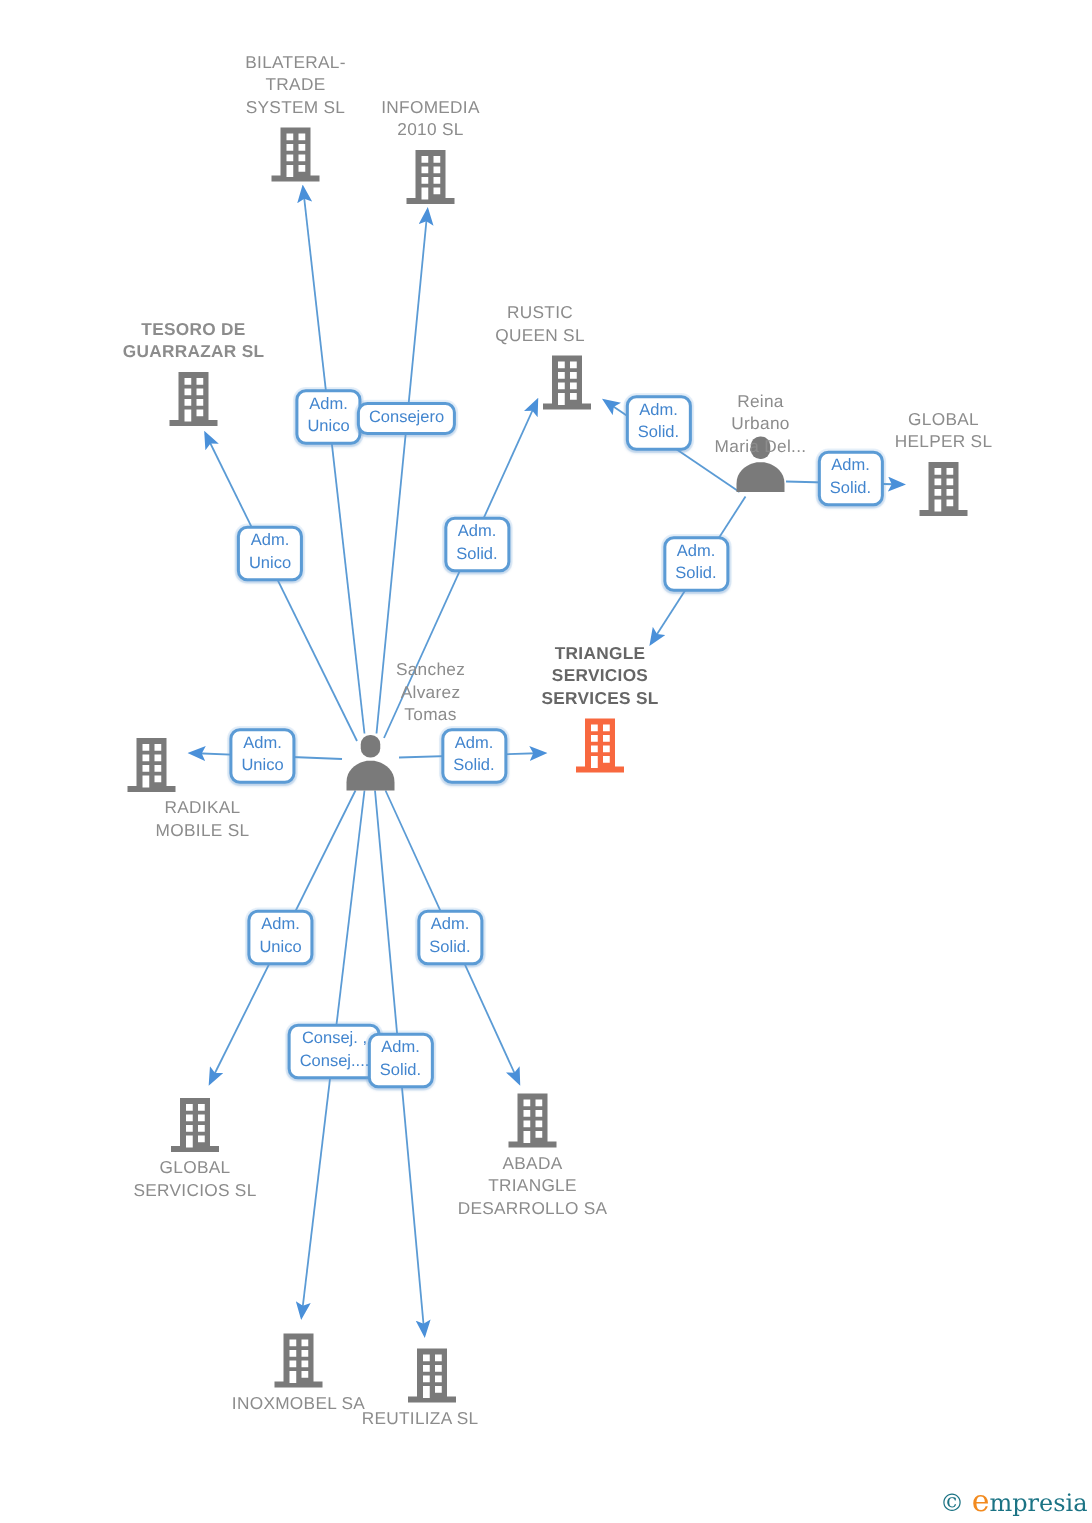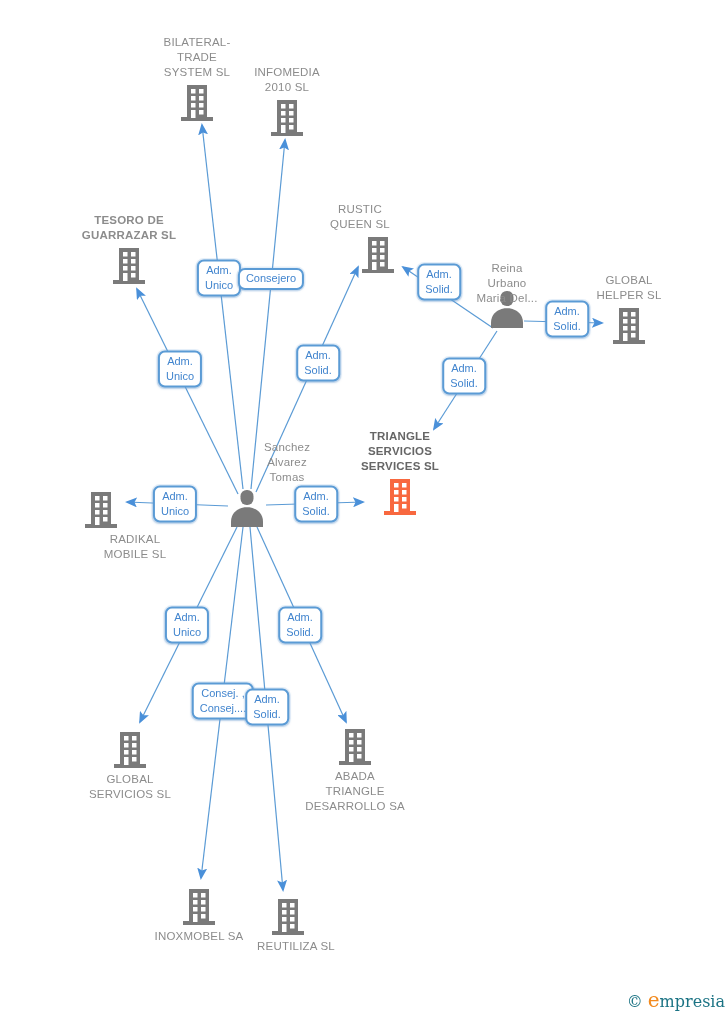--- a/index.html
+++ b/index.html
@@ -240,21 +240,21 @@
         <rect x="2" y="34" width="32" height="4" fill="#7a7a7a"></rect>
         <rect x="12" y="6" width="4.5" height="4.5" fill="#fff"></rect>
         <rect x="20" y="6" width="4.5" height="4.5" fill="#fff"></rect>
         <rect x="12" y="13" width="4.5" height="4.5" fill="#fff"></rect>
         <rect x="20" y="13" width="4.5" height="4.5" fill="#fff"></rect>
         <rect x="12" y="20" width="4.5" height="4.5" fill="#fff"></rect>
         <rect x="20" y="20" width="4.5" height="4.5" fill="#fff"></rect>
         <rect x="12" y="27" width="4.5" height="8" fill="#fff"></rect>
         <rect x="20" y="27" width="4.5" height="4.5" fill="#fff"></rect>
       </svg></div>
-    <div class="node-label" style="left: 296px; top: 939px; transform: translateX(-50%);">
+    <div class="node-label" style="left: 280px; top: 939px; transform: translateX(-50%);">
       <div>REUTILIZA SL</div>
     </div>
     <div class="edge-box" style="left: 219px; top: 278px;">
       <div>Adm.</div>
       <div>Unico</div>
     </div>
     <div class="edge-box" style="left: 271px; top: 279px;">
       <div>Consejero</div>
     </div>
     <div class="edge-box" style="left: 180px; top: 369px;">

